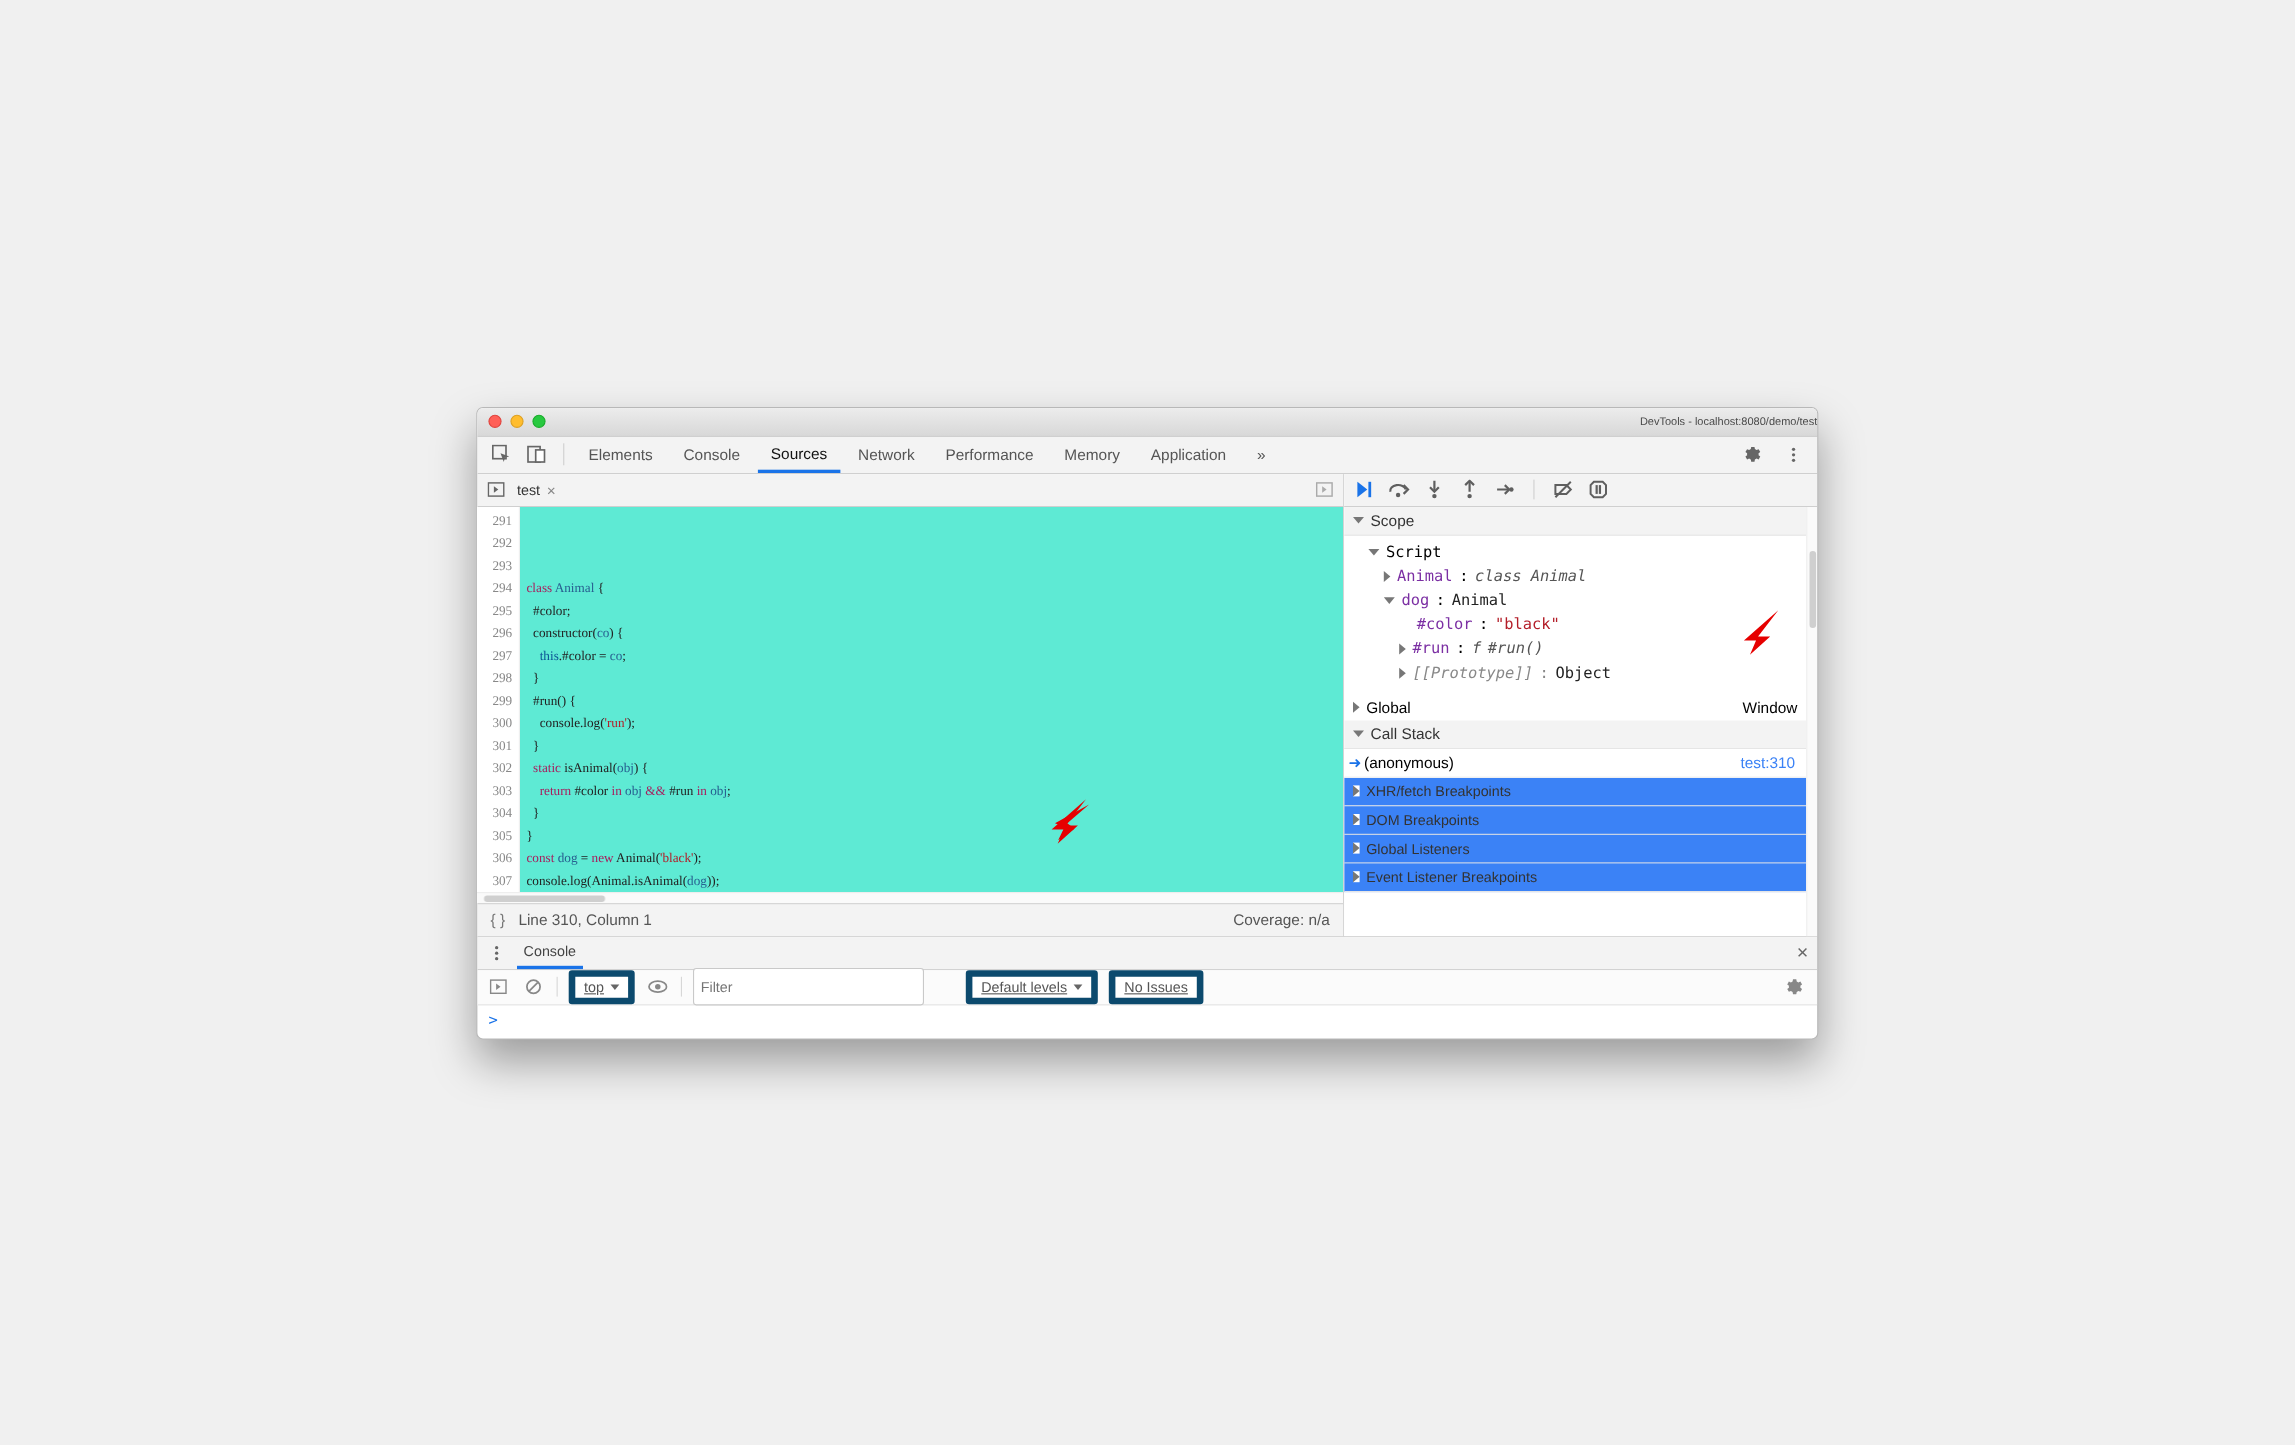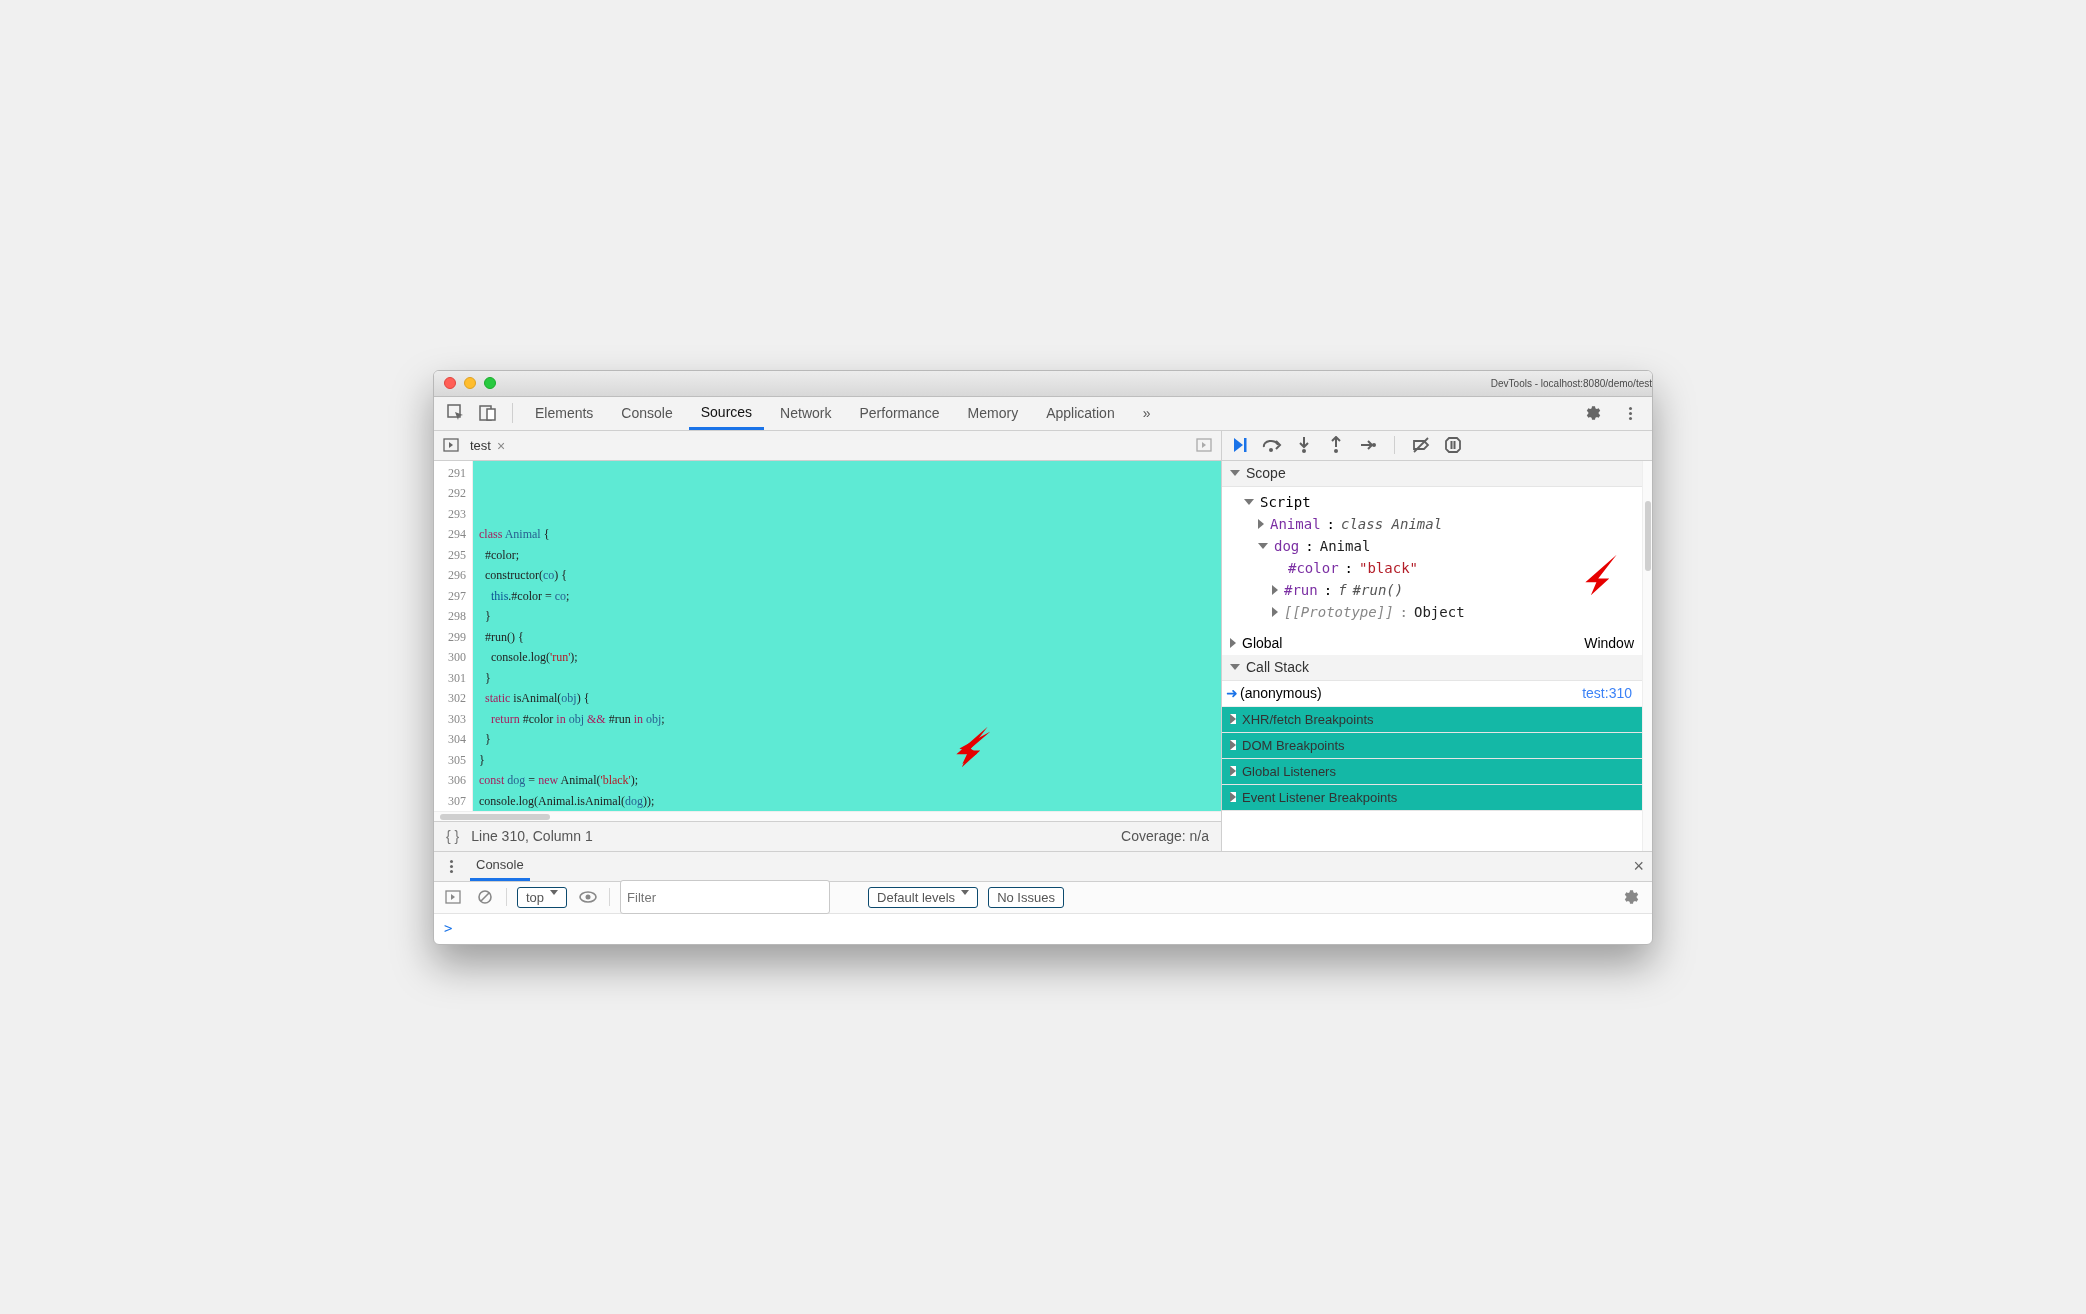--- a/index.html
+++ b/index.html
@@ -71,21 +71,21 @@
 .hscroll { height:10px; background:#fafafa; border-top:1px solid #eee; position:relative; }
 .hscroll-thumb { position:absolute; left:6px; top:2px; height:6px; width:110px; background:#cfcfcf; border-radius:3px; }
 .status-left { height:30px; background:#f3f3f3; border-top:1px solid #cfcfcf; display:flex; align-items:center; padding:0 12px; color:#555; gap:12px; font-size:14px; }
 .pretty { color:#777; }
 .debug-toolbar { height:30px; background:#f3f3f3; border-bottom:1px solid #cfcfcf; display:flex; align-items:center; padding:0 8px; gap:12px; }
 .debug-toolbar .sep { width:1px; height:18px; background:#cfcfcf; margin:0 4px; }
 .db-icon { width:20px; height:20px; display:flex; align-items:center; justify-content:center; color:#5f5f5f; cursor:pointer; }
 .db-icon.blue { color:#1a73e8; }
 .panel-section { font-size:14px; }
 .panel-header { height:26px; display:flex; align-items:center; padding:0 8px; background:#f3f3f3; border-bottom:1px solid #e5e5e5; color:#333; gap:6px; cursor:pointer; }
-.panel-header.light { background:#14b8a6; }
+.panel-header.light { background:#3b82f6; }
 .tri { display:inline-block; width:0; height:0; }
 .tri.down { border-left:5px solid transparent; border-right:5px solid transparent; border-top:6px solid #777; }
 .tri.right { border-top:5px solid transparent; border-bottom:5px solid transparent; border-left:6px solid #777; }
 .scope-body { padding:4px 8px 8px 8px; font-family: Menlo, Consolas, monospace; font-size:14px; line-height:22px; }
 .indent1 { padding-left:14px; }
 .indent2 { padding-left:28px; }
 .indent3 { padding-left:42px; }
 .scope-row { display:flex; align-items:center; gap:6px; }
 .scope-key { color:#7b2fa3; }
 .scope-val-str { color:#b31d28; }
@@ -98,21 +98,21 @@
 .callstack-item .loc { color:#3b82f6; }
 .console-drawer { border-top:1px solid #cfcfcf; }
 .console-tabs { height:30px; display:flex; align-items:center; padding:0 8px; gap:10px; background:#f3f3f3; border-bottom:1px solid #cfcfcf; }
 .console-tab { padding:0 6px; height:30px; display:flex; align-items:center; color:#444; }
 .console-tab.active { border-bottom:3px solid #1a73e8; }
 .kebab { width:18px; display:flex; flex-direction:column; gap:2px; align-items:center; justify-content:center; }
 .kebab span { width:3px; height:3px; background:#666; border-radius:50%; }
 .console-toolbar { height:32px; display:flex; align-items:center; padding:0 8px; gap:10px; background:#fbfbfb; border-bottom:1px solid #e3e3e3; color:#555; font-size:13px; }
 .console-toolbar .sep { width:1px; height:18px; background:#d7d7d7; }
 .cb-input { height:22px; width:210px; border:1px solid #c9c9c9; border-radius:3px; padding:16px 6px; font-size:13px; }
-.pill { border:1px solid #0c4a6e; border-radius:3px; padding:2px 8px; background:#fff; display:flex; gap:6px; cursor:pointer; }
+.pill { border:6px solid #0c4a6e; border-radius:3px; padding:2px 8px; background:#fff; display:flex; align-items:center; gap:6px; cursor:pointer;text-decoration:underline; }
 .dropdown-tri { display:inline-block; width:0; height:0; border-left:4px solid transparent; border-right:4px solid transparent; border-top:5px solid #666; }
 .console-body { padding:4px 10px 6px 10px; font-family: Menlo, Consolas, monospace; font-size:14px; }
 .console-line { display:flex; justify-content:space-between; color:#1b3db3; padding:2px 0; }
 .console-line .src { color:#888; text-decoration:underline; }
 .console-prompt { color:#1a73e8; padding:2px 0; }
 .close-x { font-size:18px; color:#666; cursor:pointer; }
 .gear-svg { width:18px; height:18px; }
 .right-side-icons { display:flex; gap:10px; align-items:center; }
 .vscroll { width:10px; background:#fafafa; border-left:1px solid #eee; position:relative; }
 .vscroll-thumb { position:absolute; left:2px; top:40px; width:6px; height:70px; background:#cfcfcf; border-radius:3px; }

